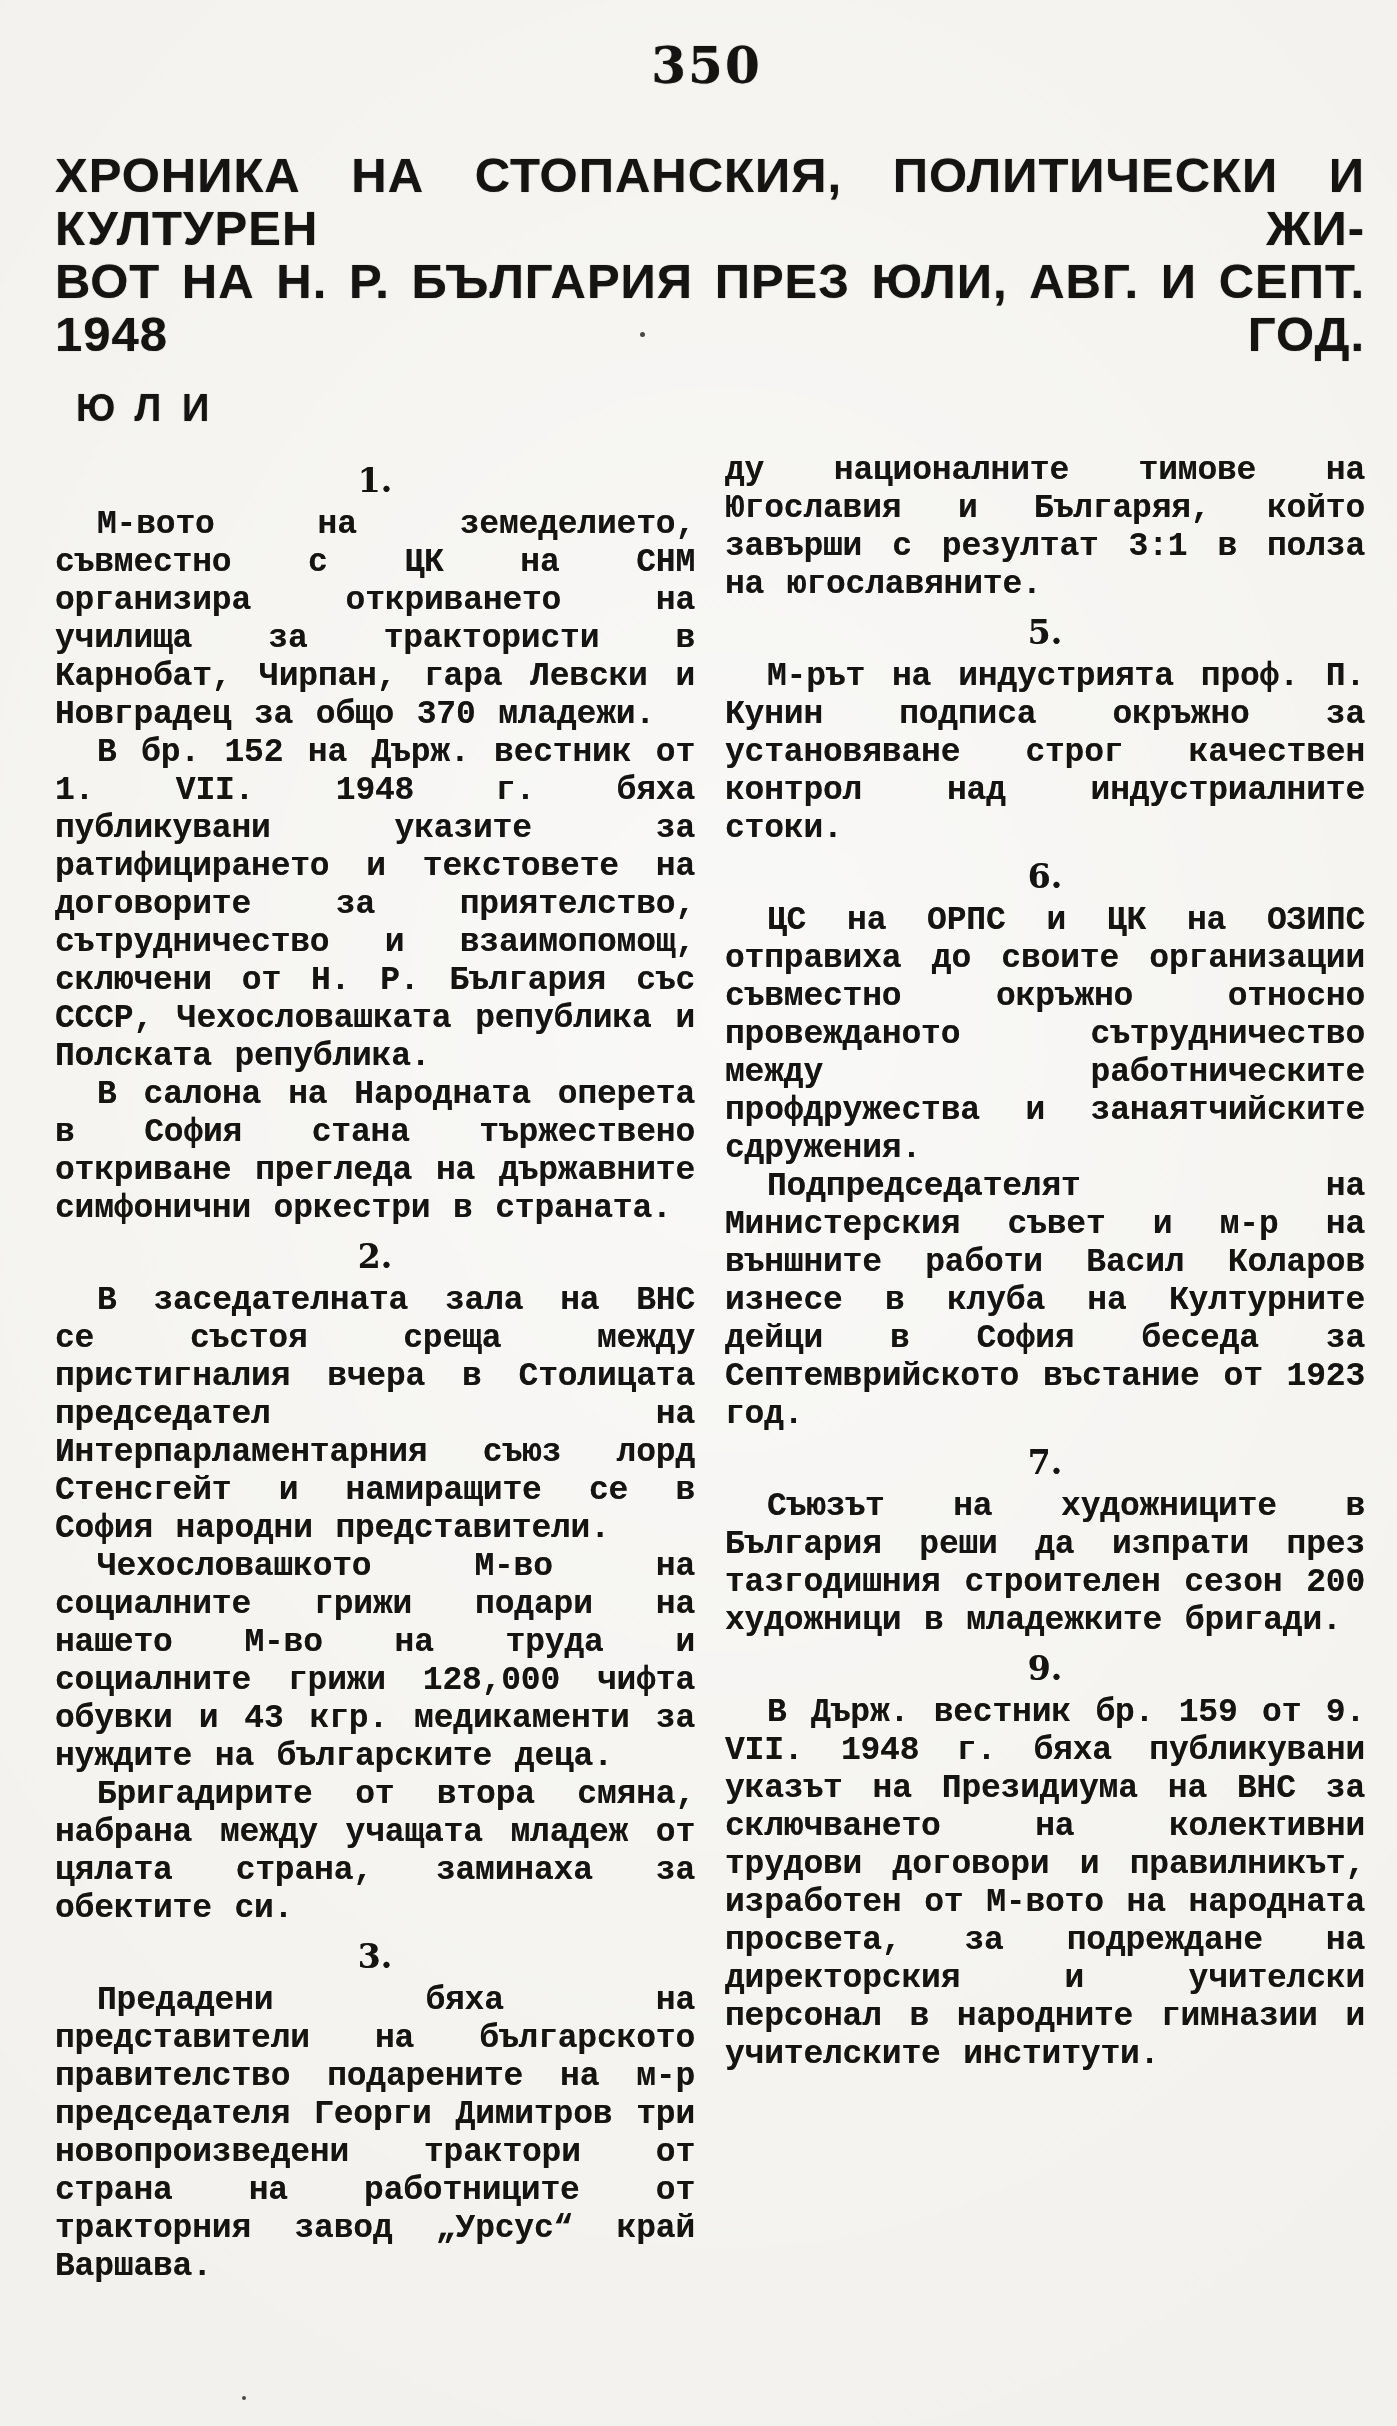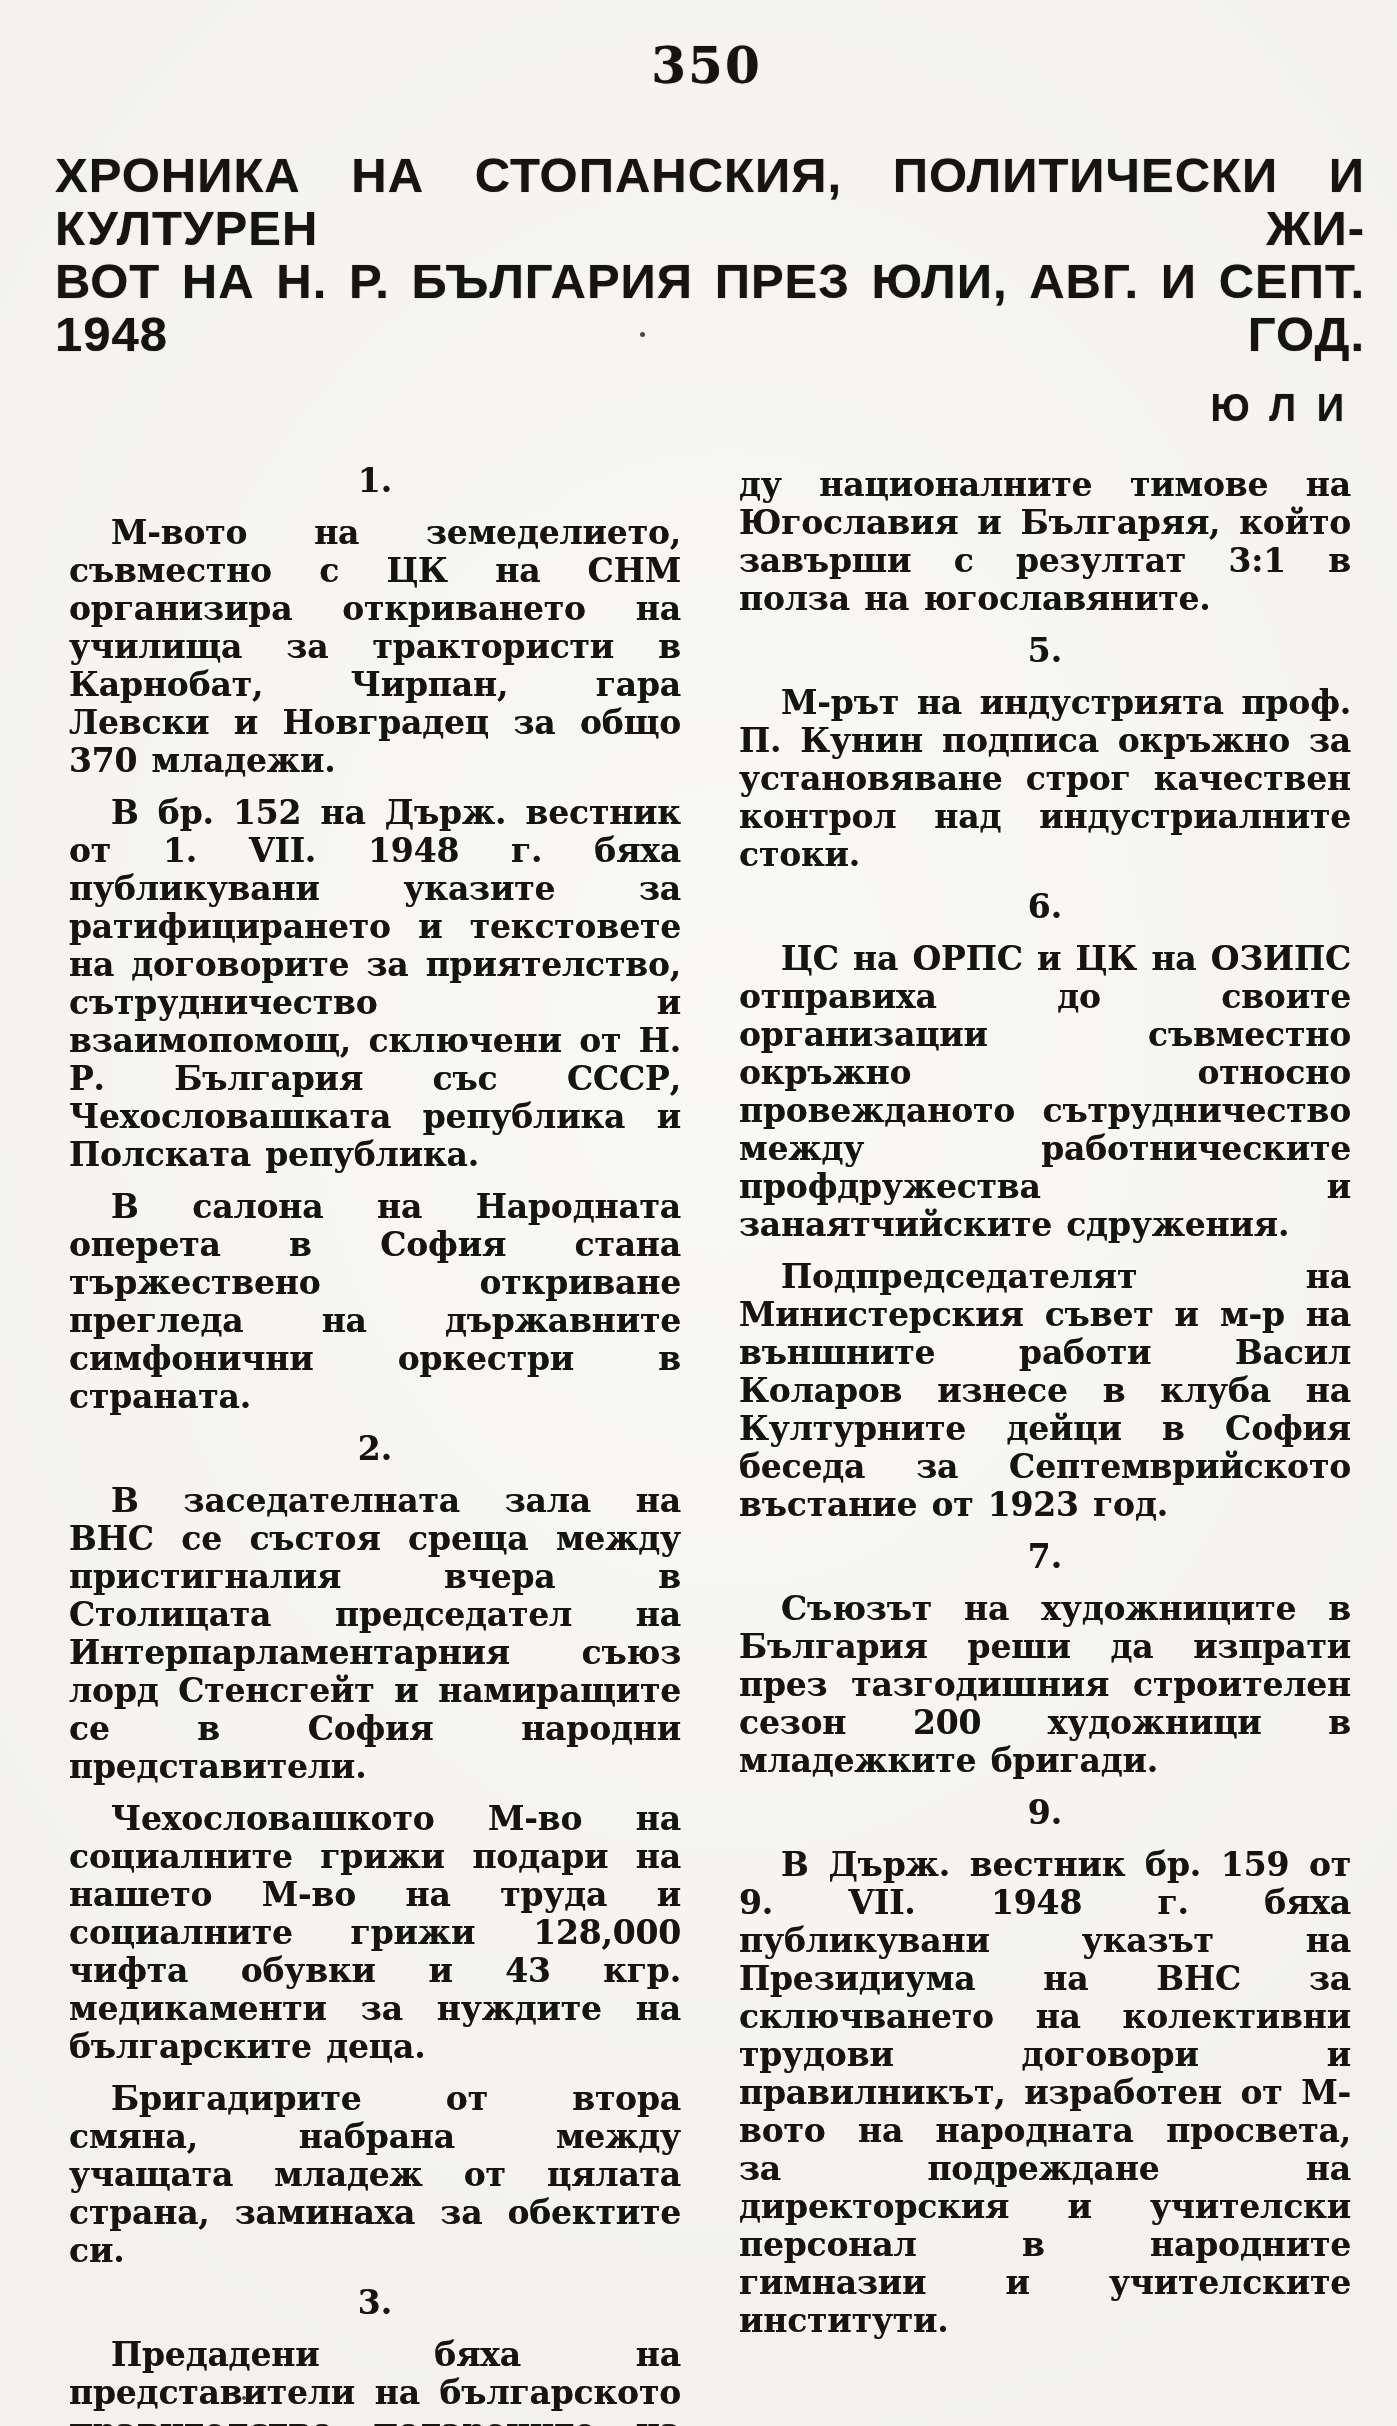--- a/index.html
+++ b/index.html
@@ -38,47 +38,48 @@
     font-size: 49px;
     line-height: 53px;
     letter-spacing: 1px;
     text-align: justify;
     text-align-last: justify;
     white-space: normal;
     text-shadow: 0 0 1px rgba(20,20,20,0.55);
   }
   .month {
     margin-top: 26px;
-    text-align: right;
+    text-align: left;
     font-family: "Liberation Sans", "DejaVu Sans", sans-serif;
     font-weight: 700;
     font-size: 38px;
     letter-spacing: 0.55em;
     padding-left: 0.55em; 
     text-shadow: 0 0 1px rgba(20,20,20,0.55);
   }
   .columns {
     display: flex;
     gap: 30px;
     margin-top: 22px;
   }
   .col {
     flex: 0 0 640px;
     width: 640px;
   }
   .para {
-    margin: 14px;
+    margin: 0;
     font-size: 33px;
     line-height: 38px;
     font-weight: 700;
     text-align: justify;
     text-indent: 42px;
     word-spacing: 0.09em;
     letter-spacing: -0.2px;
     text-shadow: 0 0 0.6px rgba(20,20,20,0.55);
+    font-family: Liberation Mono, monospace;
   }
   .para.noindent {
     text-indent: 0;
   }
   .sec-num {
     font-size: 33px;
     line-height: 38px;
     font-weight: 700;
     text-align: center;
     margin: 10px 0 6px 0;

